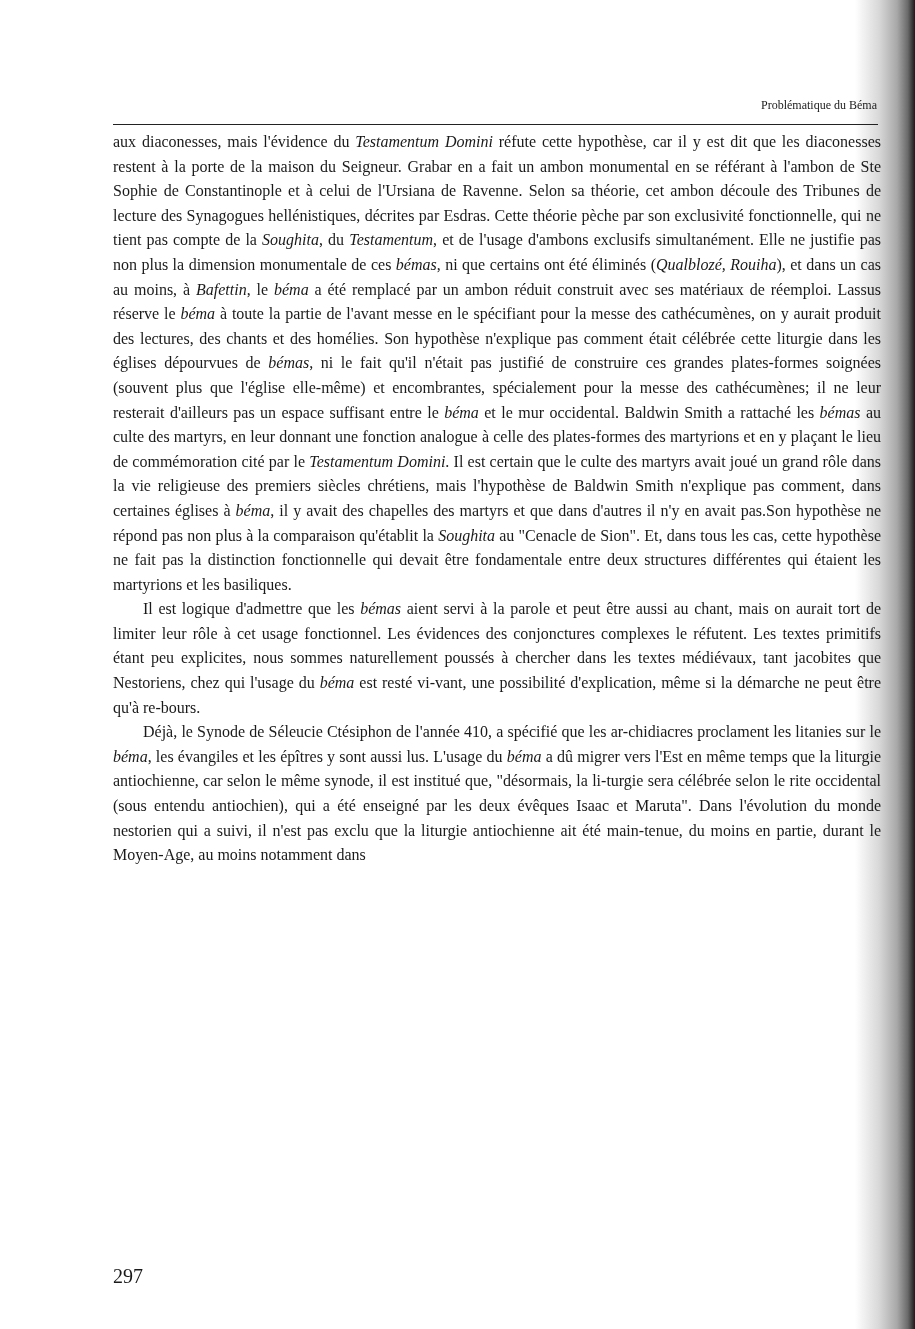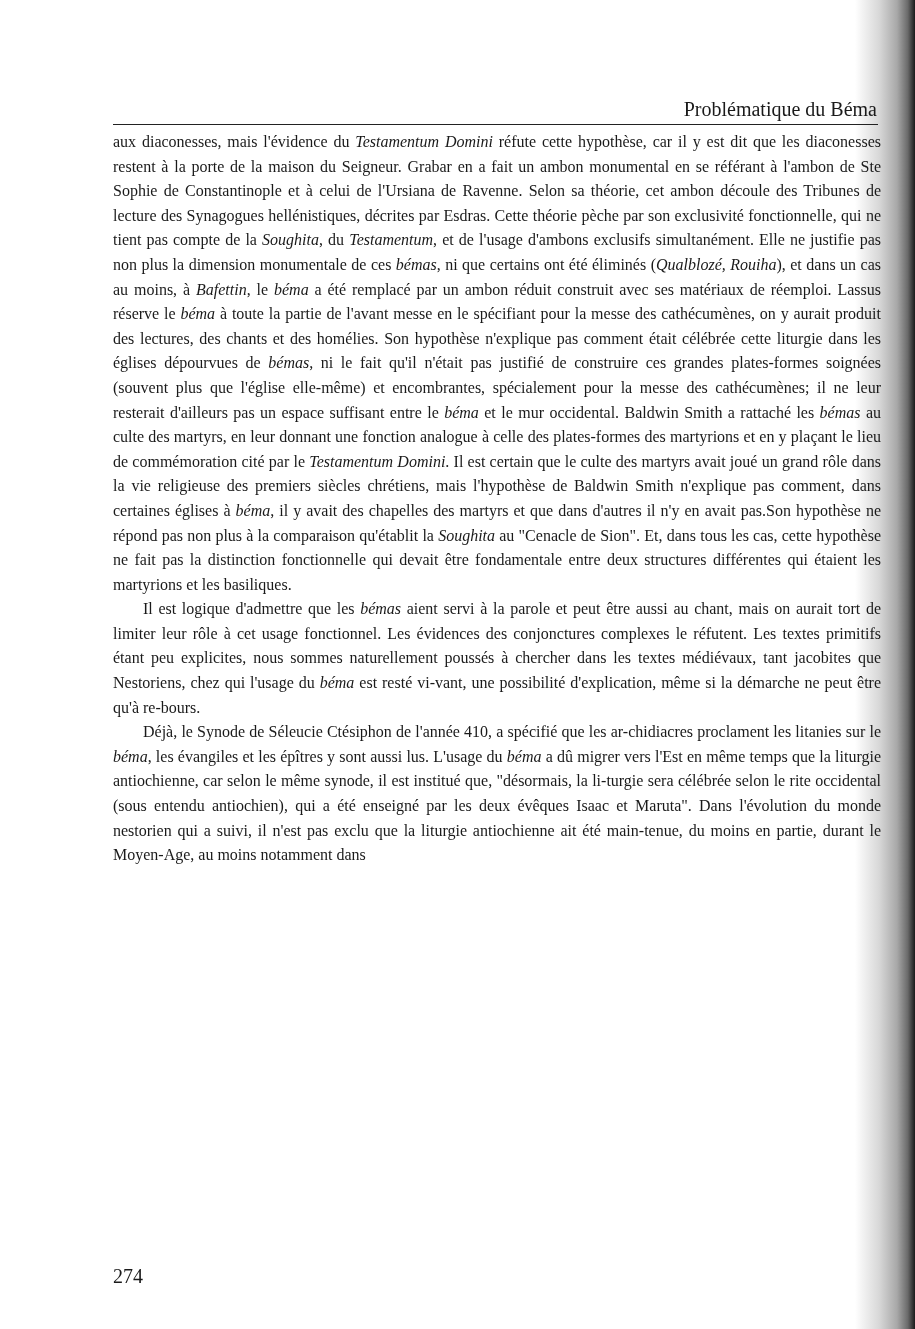--- a/index.html
+++ b/index.html
@@ -9,21 +9,21 @@
       font-family: "Liberation Serif", "DejaVu Serif", serif;
       color: #1a1a1a;
     }
     .gutter {
       position: absolute; top: 0; right: 0; width: 60px; height: 1329px;
       background: linear-gradient(to right, rgba(255,255,255,0) 0%, #d8d8d8 40%, #a8a8a8 70%, #6a6a6a 88%, #1a1a1a 100%);
       pointer-events: none;
     }
     .running-head {
       position: absolute; top: 98px; right: 38px;
-      font-size: 20px; letter-spacing: 0;
+      font-size: 12px; letter-spacing: 0;
     }
     .head-rule {
       position: absolute; top: 124px; left: 113px; width: 765px; height: 1px;
       background: #222;
     }
     .body-text {
       position: absolute; top: 130px; left: 113px; width: 768px;
       font-size: 16px; line-height: 24.6px;
       text-align: justify; hyphens: manual;
     }
@@ -42,13 +42,13 @@
 
 <div class="running-head">Problématique du Béma</div>
 <div class="head-rule"></div>
 
 <div class="body-text">
   <p>aux diaconesses, mais l'évidence du <em>Testamentum Domini</em> réfute cette hypothèse, car il y est dit que les diaconesses restent à la porte de la maison du Seigneur. Grabar en a fait un ambon monumental en se référant à l'ambon de Ste Sophie de Constantinople et à celui de l'Ursiana de Ravenne. Selon sa théorie, cet ambon découle des Tribunes de lecture des Synagogues hellénistiques, décrites par Esdras. Cette théorie pèche par son exclusivité fonctionnelle, qui ne tient pas compte de la <em>Soughita</em>, du <em>Testamentum</em>, et de l'usage d'ambons exclusifs simultanément. Elle ne justifie pas non plus la dimension monumentale de ces <em>bémas</em>, ni que certains ont été éliminés (<em>Qualblozé, Rouiha</em>), et dans un cas au moins, à <em>Bafettin</em>, le <em>béma</em> a été remplacé par un ambon réduit construit avec ses matériaux de réemploi. Lassus réserve le <em>béma</em> à toute la partie de l'avant messe en le spécifiant pour la messe des cathécumènes, on y aurait produit des lectures, des chants et des homélies. Son hypothèse n'explique pas comment était célébrée cette liturgie dans les églises dépourvues de <em>bémas</em>, ni le fait qu'il n'était pas justifié de construire ces grandes plates-formes soignées (souvent plus que l'église elle-même) et encombrantes, spécialement pour la messe des cathécumènes; il ne leur resterait d'ailleurs pas un espace suffisant entre le <em>béma</em> et le mur occidental. Baldwin Smith a rattaché les <em>bémas</em> au culte des martyrs, en leur donnant une fonction analogue à celle des plates-formes des martyrions et en y plaçant le lieu de commémoration cité par le <em>Testamentum Domini</em>. Il est certain que le culte des martyrs avait joué un grand rôle dans la vie religieuse des premiers siècles chrétiens, mais l'hypothèse de Baldwin Smith n'explique pas comment, dans certaines églises à <em>béma</em>, il y avait des chapelles des martyrs et que dans d'autres il n'y en avait pas.Son hypothèse ne répond pas non plus à la comparaison qu'établit la <em>Soughita</em> au "Cenacle de Sion". Et, dans tous les cas, cette hypothèse ne fait pas la distinction fonctionnelle qui devait être fondamentale entre deux structures différentes qui étaient les martyrions et les basiliques.</p>
   <p>Il est logique d'admettre que les <em>bémas</em> aient servi à la parole et peut être aussi au chant, mais on aurait tort de limiter leur rôle à cet usage fonctionnel. Les évidences des conjonctures complexes le réfutent. Les textes primitifs étant peu explicites, nous sommes naturellement poussés à chercher dans les textes médiévaux, tant jacobites que Nestoriens, chez qui l'usage du <em>béma</em> est resté vi-­vant, une possibilité d'explication, même si la démarche ne peut être qu'à re-­bours.</p>
   <p>Déjà, le Synode de Séleucie Ctésiphon de l'année 410, a spécifié que les ar-­chidiacres proclament les litanies sur le <em>béma</em>, les évangiles et les épîtres y sont aussi lus. L'usage du <em>béma</em> a dû migrer vers l'Est en même temps que la liturgie antiochienne, car selon le même synode, il est institué que, "désormais, la li-­turgie sera célébrée selon le rite occidental (sous entendu antiochien), qui a été enseigné par les deux évêques Isaac et Maruta". Dans l'évolution du monde nestorien qui a suivi, il n'est pas exclu que la liturgie antiochienne ait été main-­tenue, du moins en partie, durant le Moyen-Age, au moins notamment dans</p>
 </div>
 
-<div class="page-number">274</div>
+<div class="page-number">297</div>
 
 </body></html>

